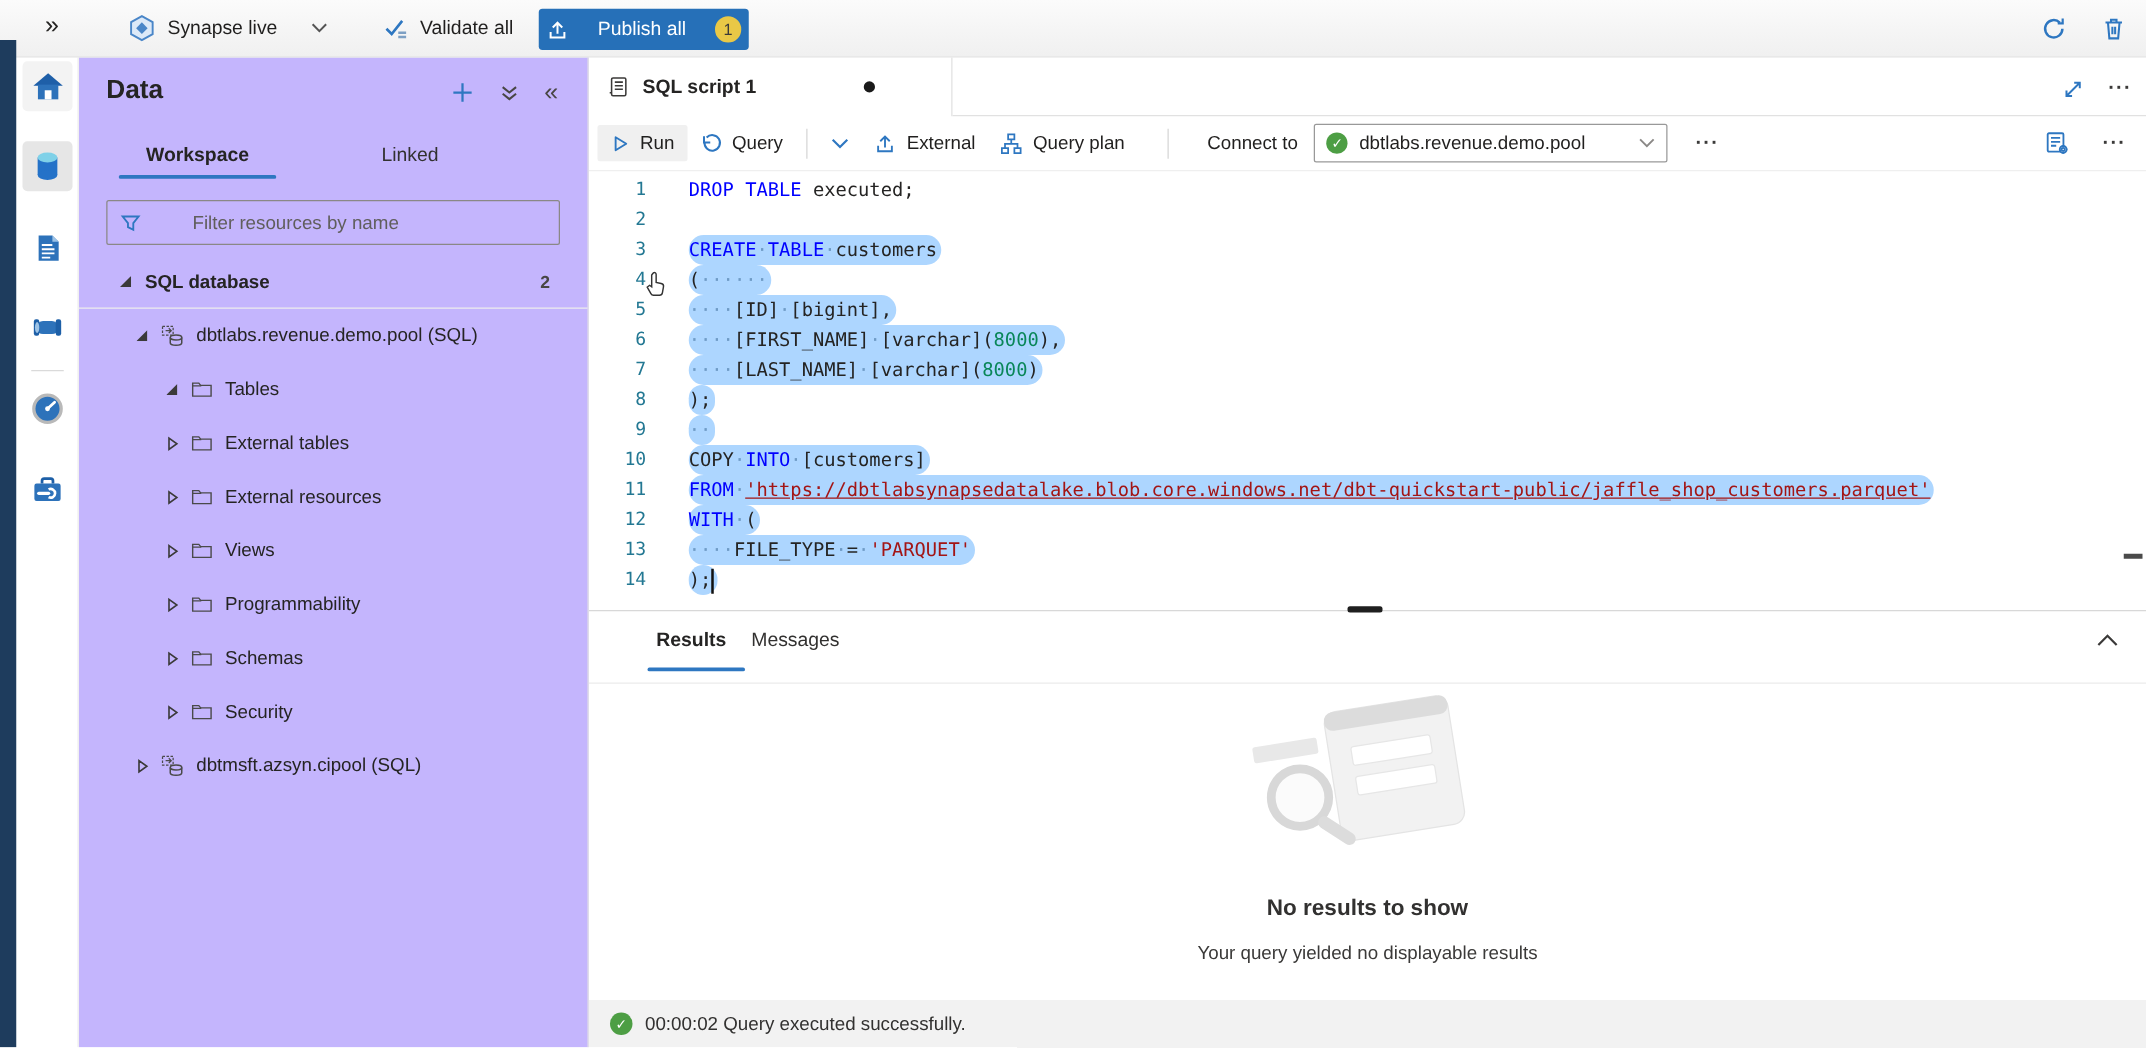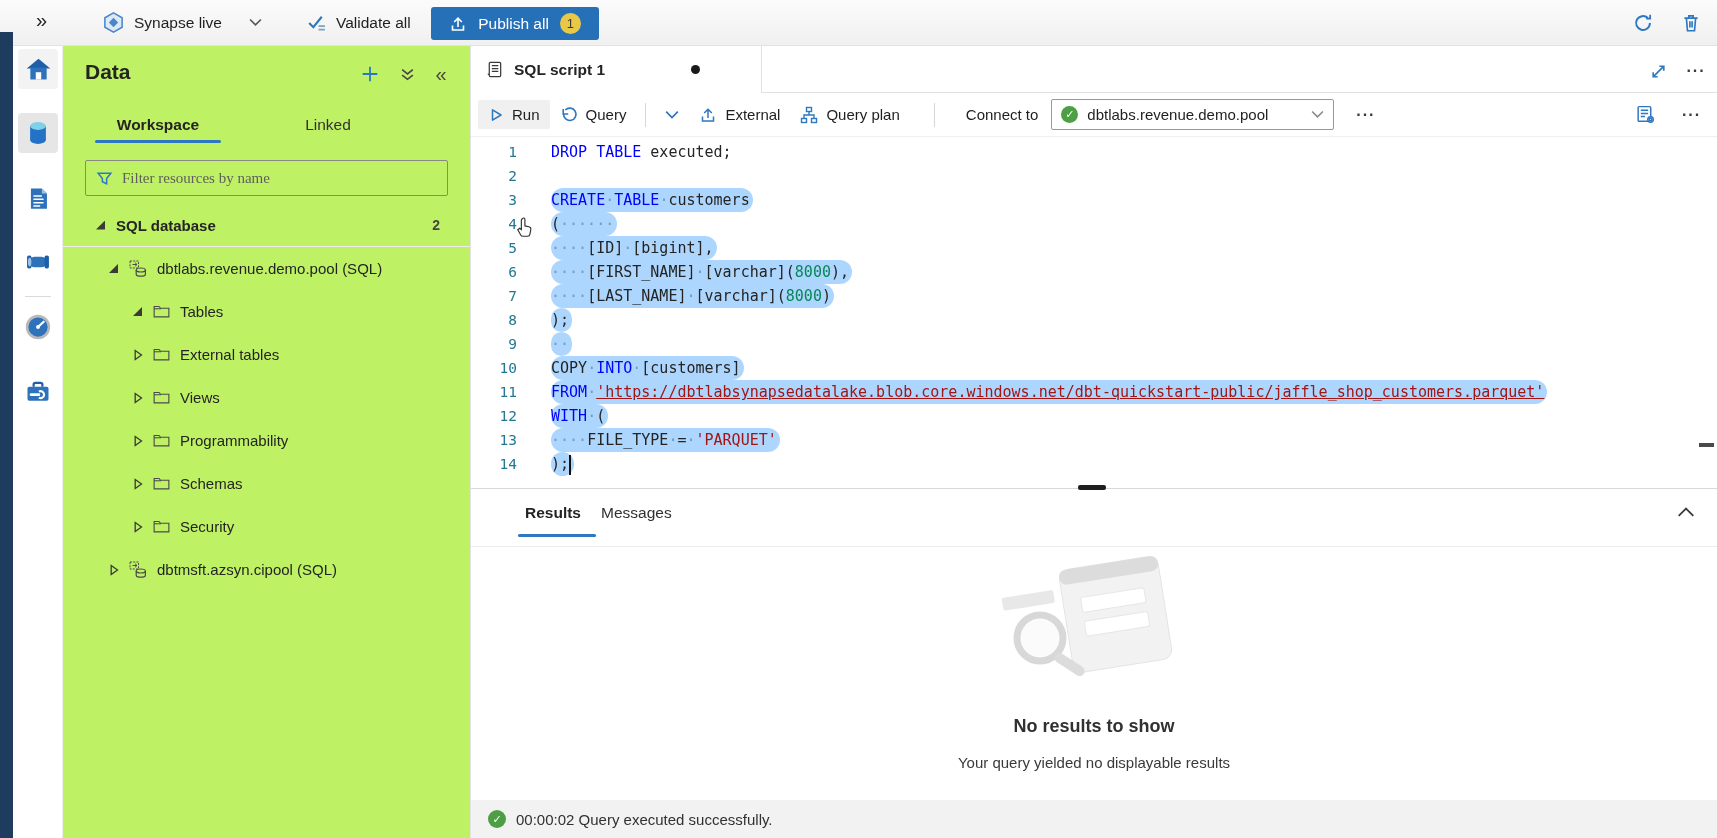--- a/index.html
+++ b/index.html
@@ -9,49 +9,49 @@
   svg { display:block; }
 
   
   .topbar { position:absolute; left:0; top:0; width:1717px; height:46px;
             background:linear-gradient(#fbfbfb,#f0f0f0); border-bottom:1px solid #e2e2e2; z-index:3; }
   .tb-expand { position:absolute; left:36px; top:9px; font-size:20px; color:#252423; letter-spacing:-2px; }
   .tb-item { position:absolute; top:0; height:45px; display:flex; align-items:center; gap:9px; font-size:15.5px; color:#201f1e; }
   .tb-synapse { left:102px; }
   .tb-validate { left:306px; }
   .tb-publish { position:absolute; left:431px; top:7px; width:168px; height:33px; background:#2670b8;
-                border-radius:3px; display:flex; align-items:center; justify-content:center; gap:11px;
+                border-radius:3px; display:flex; align-items:center; justify-content:center; gap:23px;
                 color:#fff; font-size:15.5px; }
   .badge { width:21px; height:21px; border-radius:50%; background:#e9c846; color:#3b3a39;
            font-size:13px; display:flex; align-items:center; justify-content:center; }
   .tb-right-icon { position:absolute; top:11px; width:24px; height:24px; display:flex; align-items:center; justify-content:center; }
 
   
   .edge-strip { position:absolute; left:0; top:32px; width:13px; height:806px; background:#1e3c5d; z-index:4; }
   .rail { position:absolute; left:13px; top:46px; width:50px; height:792px; background:#fff; border-right:1px solid #ececec; z-index:2; }
   .rail-item { position:absolute; left:5px; width:40px; height:40px; border-radius:4px;
                display:flex; align-items:center; justify-content:center; }
   .rail-item.home { top:3px; background:#f3f3f3; }
   .rail-item.sel { background:#e6e6e6; }
   .rail-div { position:absolute; left:12px; width:26px; height:1px; background:#dadada; top:250px; }
 
   
-  .panel { position:absolute; left:63px; top:46px; width:408px; height:792px; background:#bef264; border-right:1px solid #e3e3e3; z-index:1; }
+  .panel { position:absolute; left:63px; top:46px; width:408px; height:792px; background:#c4b5fd; border-right:1px solid #e3e3e3; z-index:1; }
   .p-header { position:relative; height:56px; }
   .p-title { position:absolute; left:22px; top:14px; font-size:21px; font-weight:bold; color:#252423; }
   .p-act { position:absolute; top:16px; width:24px; height:24px; display:flex; align-items:center; justify-content:center; }
   .p-act.add { left:295px; } .p-act.call { left:332px; } .p-act.cpanel { left:366px; font-size:20px; color:#484644; }
   .p-tabs { position:relative; height:46px; display:flex; padding-left:30px; gap:40px; align-items:center; }
   .p-tab { width:130px; text-align:center; font-size:15.5px; color:#323130; position:relative; }
   .p-tab.active { font-weight:bold; color:#252423; }
   .p-tab.active::after { content:""; position:absolute; left:2px; right:2px; bottom:-9px; height:3px; background:#2e77c1; border-radius:2px; }
   .p-filter { margin:12px 22px 0 22px; height:36px; border:1px solid #8a8886; border-radius:2px;
               display:flex; align-items:center; padding:0 10px; gap:9px; }
   .p-filter input { border:none; outline:none; flex:1; font-size:15px; color:#323130;
-                    font-family:Liberation Serif, serif; background:transparent; }
+                    font-family:Liberation Sans, sans-serif; background:transparent;margin-left:32px; }
   .p-filter input::placeholder { color:#605e5c; }
   .tree { margin-top:8px; }
   .tree-row { position:relative; height:43px; display:flex; align-items:center; gap:10px; padding-left:32px; font-size:15px; color:#252423; }
   .tree-row.lvl1 { padding-left:45px; } .tree-row.lvl2 { padding-left:69px; }
   .tree-row.divider { border-bottom:1px solid #ededed;font-weight:bold; }
   .tw { width:11px; flex:none; display:flex; justify-content:center; }
   .arr-exp { width:9px; height:9px; background:#3b3a39; clip-path:polygon(100% 0,100% 100%,0 100%); }
   .ticon { flex:none; display:flex; }
   .tcount { position:absolute; right:30px; font-size:14px; color:#484644; }
 
@@ -309,20 +309,34 @@
             <svg width="10" height="12" viewBox="0 0 10 12">
               <path d="M2.2 1.5 L8.5 6 L2.2 10.5 Z" fill="none" stroke="#3b3a39" stroke-width="1.3"></path>
             </svg>
           </span>
           <span class="ticon">
             <svg width="17" height="15" viewBox="0 0 18 15">
               <path d="M1.2 13.2 V2.2 h5.2 l1.6 1.9 h8.8 v9.1 Z" fill="none" stroke="#4a4a4a" stroke-width="1.2"></path>
               <path d="M1.2 4.6 h7.3" stroke="#4a4a4a" stroke-width="1.1"></path>
             </svg>
           </span>
+          <span class="tlabel">External resources</span>
+        </div>
+        <div class="tree-row lvl2">
+          <span class="tw">
+            <svg width="10" height="12" viewBox="0 0 10 12">
+              <path d="M2.2 1.5 L8.5 6 L2.2 10.5 Z" fill="none" stroke="#3b3a39" stroke-width="1.3"></path>
+            </svg>
+          </span>
+          <span class="ticon">
+            <svg width="17" height="15" viewBox="0 0 18 15">
+              <path d="M1.2 13.2 V2.2 h5.2 l1.6 1.9 h8.8 v9.1 Z" fill="none" stroke="#4a4a4a" stroke-width="1.2"></path>
+              <path d="M1.2 4.6 h7.3" stroke="#4a4a4a" stroke-width="1.1"></path>
+            </svg>
+          </span>
           <span class="tlabel">Views</span>
         </div>
         <div class="tree-row lvl2">
           <span class="tw">
             <svg width="10" height="12" viewBox="0 0 10 12">
               <path d="M2.2 1.5 L8.5 6 L2.2 10.5 Z" fill="none" stroke="#3b3a39" stroke-width="1.3"></path>
             </svg>
           </span>
           <span class="ticon">
             <svg width="17" height="15" viewBox="0 0 18 15">

